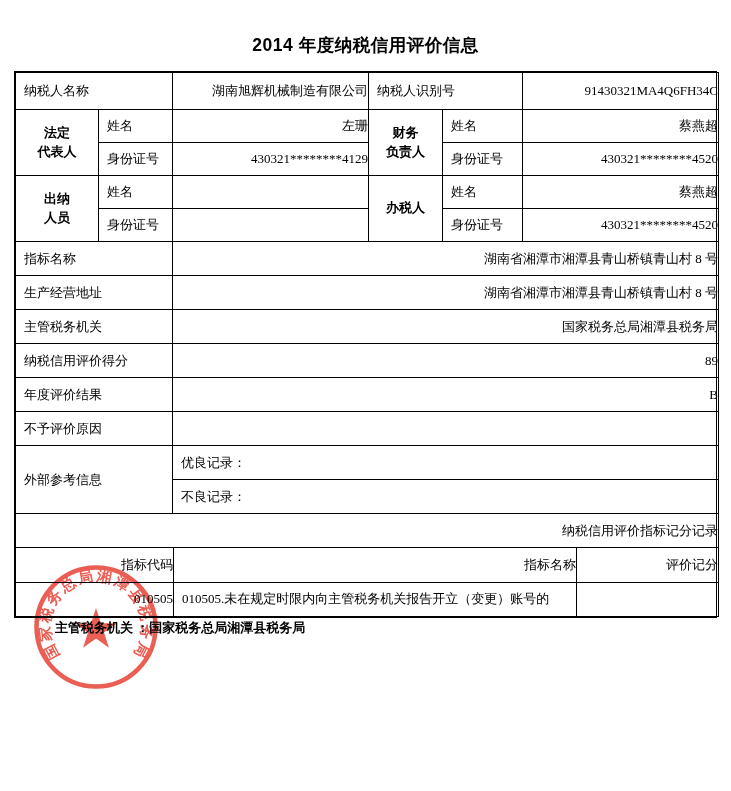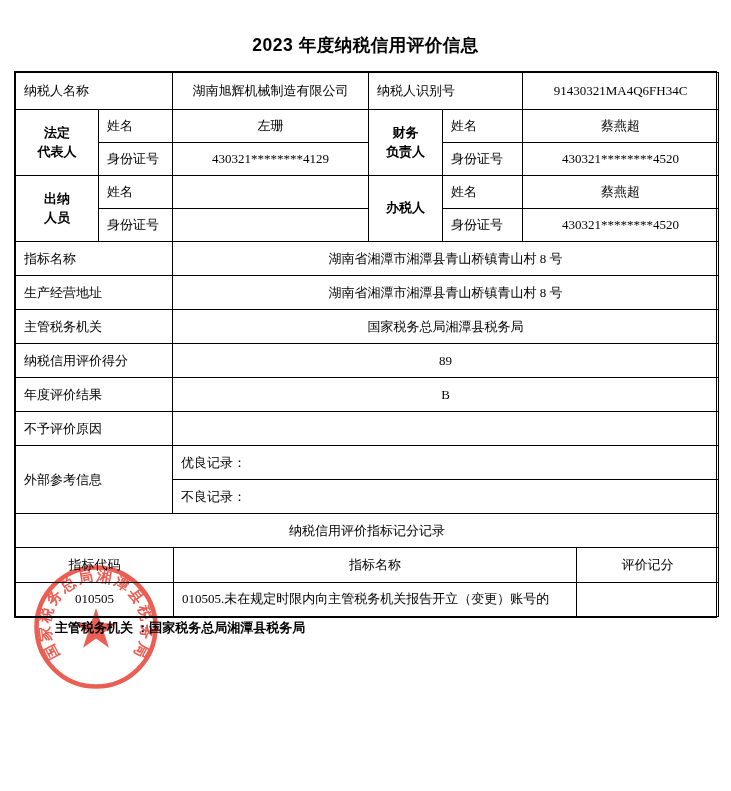--- a/index.html
+++ b/index.html
@@ -16,21 +16,21 @@
   }
   .table-wrap {
     position:absolute; left:14px; top:71px; width:703px;
     border:1px solid #000;
   }
   table { border-collapse:collapse; table-layout:fixed; width:100%; }
   td { border:1px solid #000; font-size:13px; vertical-align:middle; overflow:hidden; }
   .t2 tr:first-child td { border-top:none; }
   .h37 { height:37px; } .h33 { height:33px; } .h34 { height:34px; }
   .l { text-align:left; padding-left:8px; }
-  .c { text-align:center; }
+  .c { text-align:right; }
   .role { text-align:center; white-space:pre-line; line-height:1.4;font-weight:bold; }
   .footer {
     position:absolute; top:616px; left:0; width:731px; height:22px;
     font-size:13px; font-weight:bold;
   }
   .footer .authority { position:absolute; left:55px; top:3px; }
   .footer .issue { position:absolute; left:460px; top:3px; }
   .seal {
     position:absolute; left:33px; top:564px; width:126px; height:126px;
     mix-blend-mode:multiply; opacity:0.88; pointer-events:none;
@@ -38,21 +38,21 @@
   .seal text {
     font-family:"Liberation Sans","DejaVu Sans",sans-serif;
     font-weight:bold;
   }
 </style>
 </head>
 <body>
 
 <div class="page">
 
-  <div class="title">2023 年度纳税信用评价信息</div>
+  <div class="title">2014 年度纳税信用评价信息</div>
 
   <div class="table-wrap">
     <table class="t1">
       <colgroup>
         <col style="width:83px">
           <col style="width:74px">
           <col style="width:196px">
         <col style="width:74px">
           <col style="width:80px">
           <col style="width:196px">

